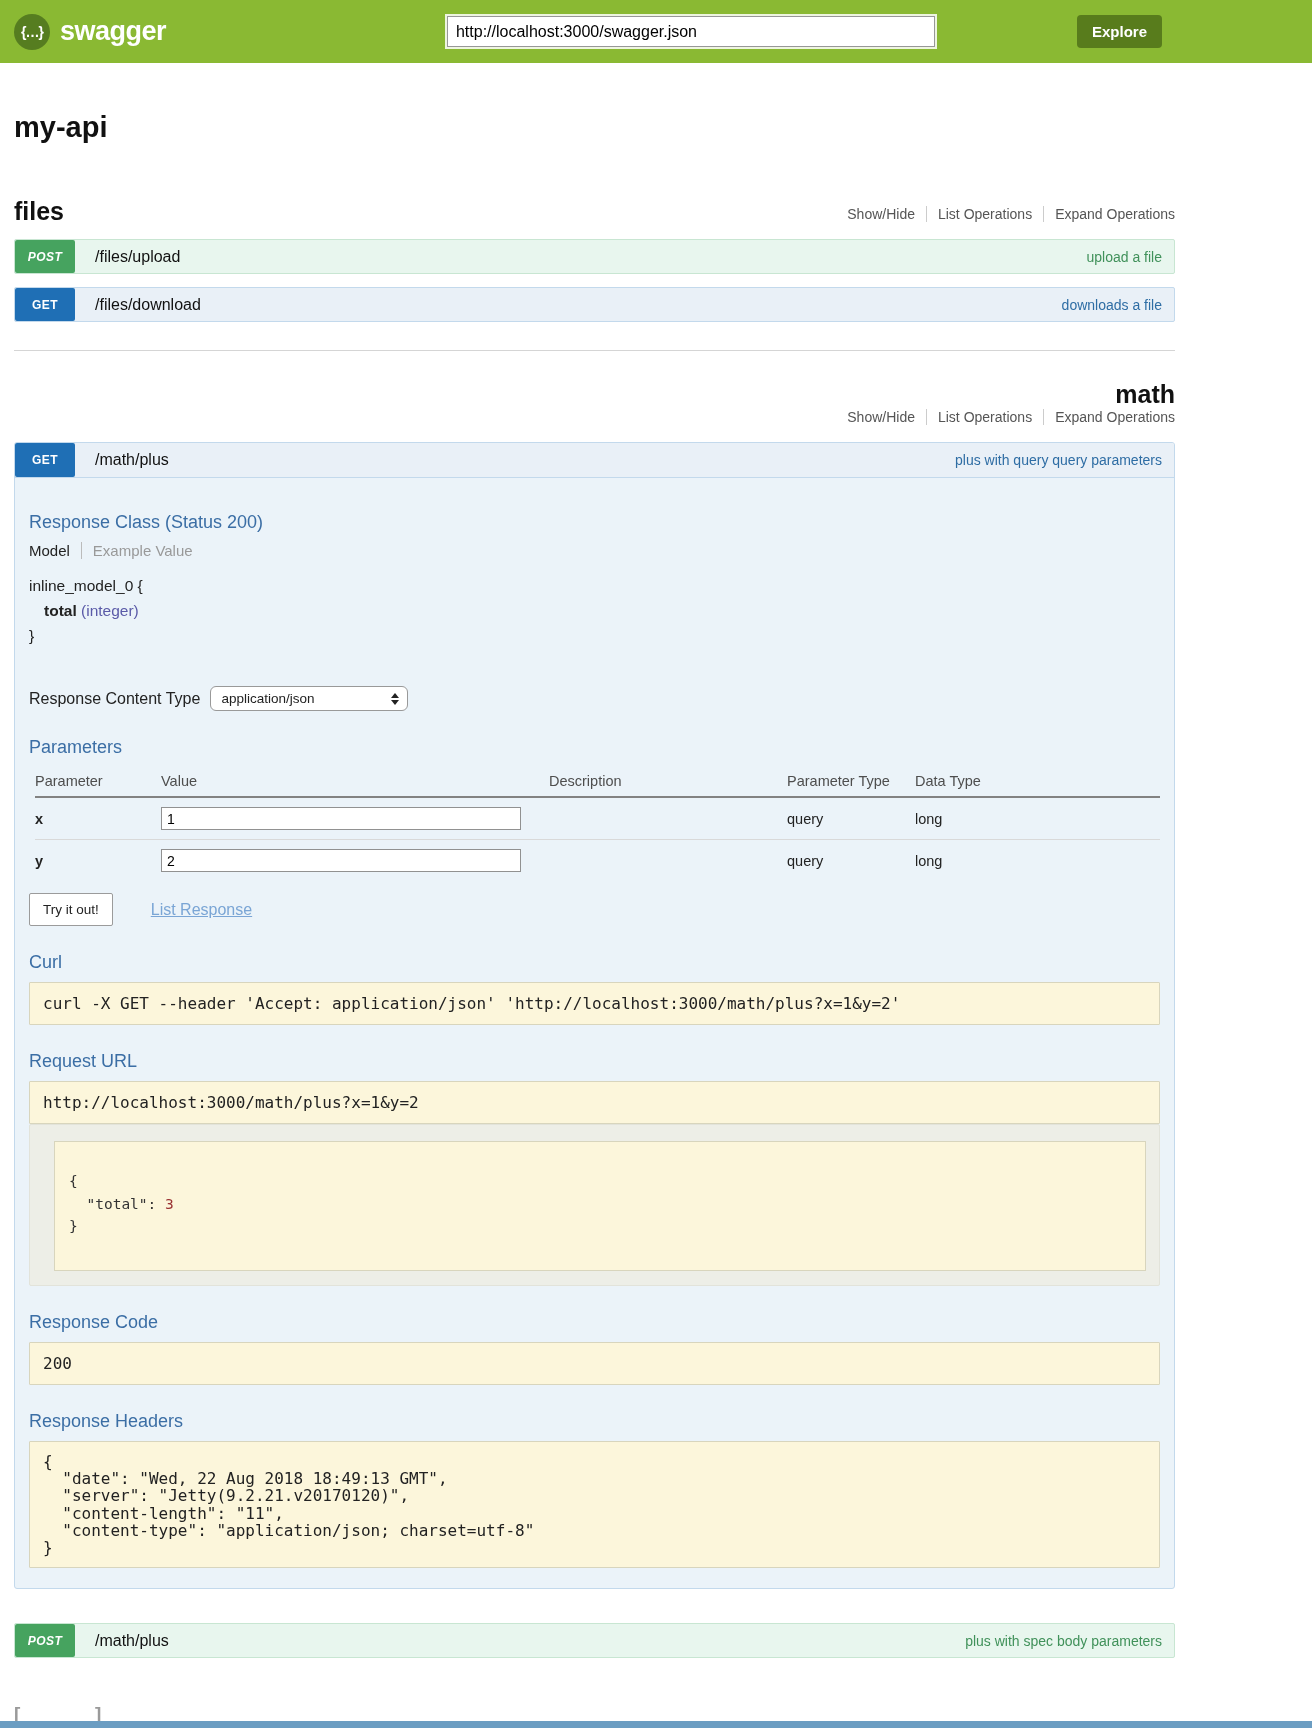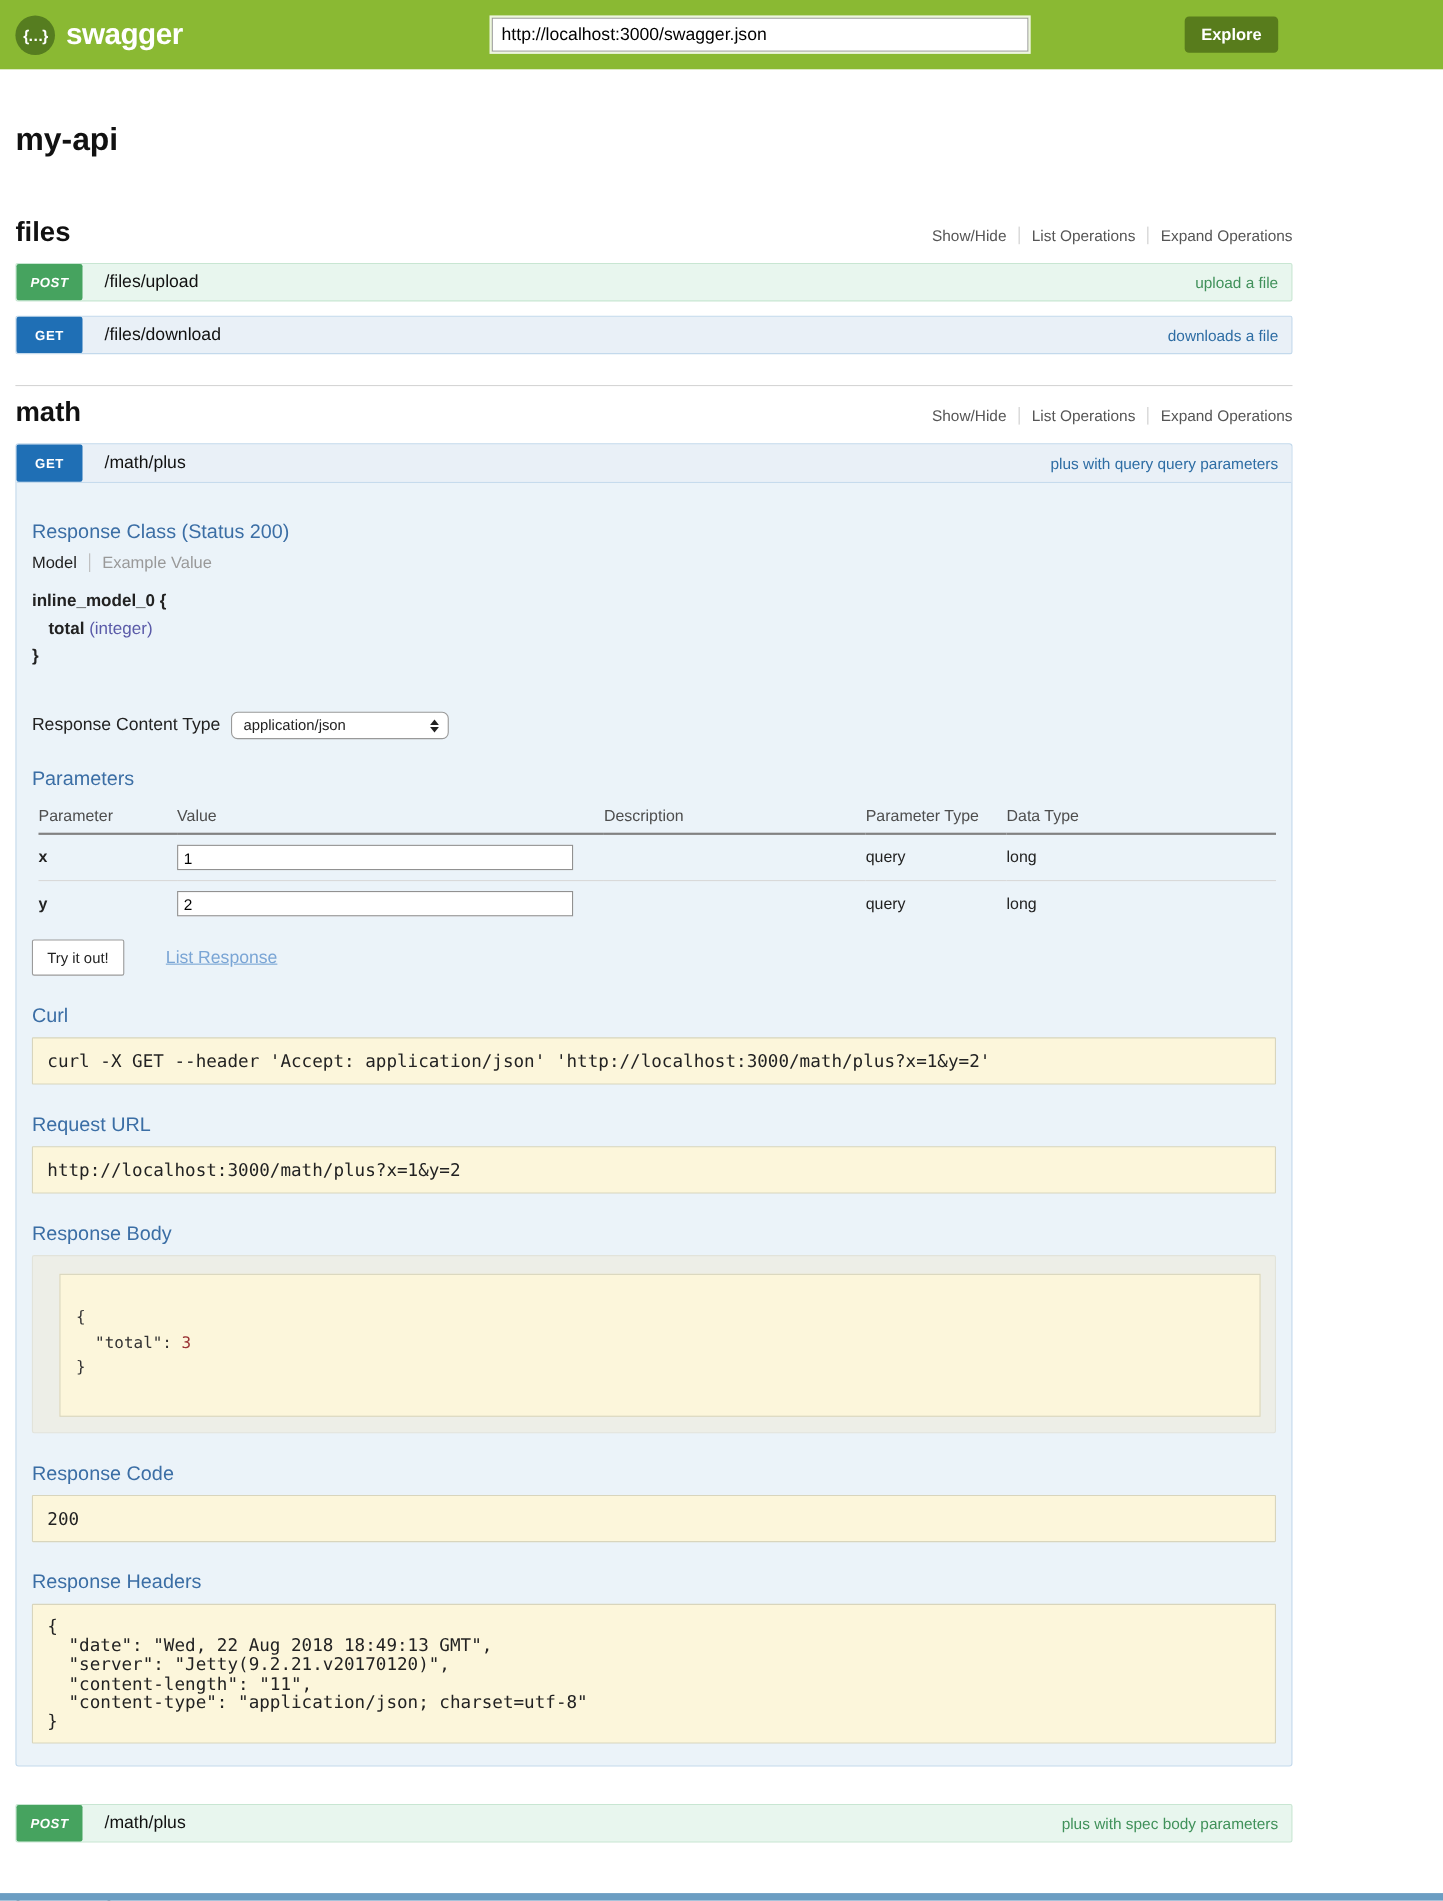--- a/index.html
+++ b/index.html
@@ -27,21 +27,21 @@
   }
   .explore-btn {
     background:var(--explore-green,#587c1c); color:#fff; border:none; border-radius:4px;
     font-size:15px; font-weight:bold; padding:8px 15px; cursor:pointer;
     font-family:"Liberation Sans",sans-serif;
   }
   
   .container { width:1161px; margin:0 14px; }
   h1.api-title { font-size:29px; margin:48px 0 0 0; color:#111; }
   .section-header { display:flex; align-items:flex-end; justify-content:space-between; margin-top:53px; }
-  .section-header.math { margin-top:10px; }
+  .section-header.math { margin-top:29px;flex-direction:column; }
   .section-header h2 { font-size:25px; margin:0; color:#111; }
   .section-controls { font-size:14px; color:#555; margin-bottom:4px; }
   .section-controls span { padding:0 11px; cursor:pointer; }
   .section-controls span + span { border-left:1px solid #ccc; }
   .section-controls span:last-child { padding-right:0; }
   
   .op-row {
     display:flex; align-items:center; height:35px; border-radius:2px;
     border:1px solid; margin-top:13px;
   }
@@ -63,21 +63,21 @@
   .panel { margin-top:13px; border:1px solid var(--get-border,#c3d9ec); border-radius:3px;
            background:var(--panel-bg,#ebf3f9); }
   .panel .op-row { margin:0; border:none; border-bottom:1px solid var(--get-border,#c3d9ec); border-radius:2px 2px 0 0; }
   .panel-content { padding:22px 14px 20px 14px; }
   .blue-heading { color:var(--heading-blue,#3b6ea5); font-size:18px; font-weight:normal; margin:26px 0 9px 0; }
   .blue-heading.first { margin-top:12px; }
   .tabs { font-size:15px; margin:2px 0 10px 0; display:flex; align-items:center; }
   .tab-model { color:#222; padding-right:11px; border-right:1px solid #bbb; cursor:pointer; }
   .tab-example { color:#999; padding-left:11px; cursor:pointer; }
   .model-block { font-size:15.5px; line-height:1.62; margin:14px 0 4px 0; }
-  .model-open, .model-close { font-weight:bold; }
+  .model-open, .model-close { font-weight:normal; }
   .model-prop { margin-left:15px; }
   .model-prop b { font-weight:bold; }
   .model-type { color:var(--type-purple,#5a5aa8); }
   .rct-row { display:flex; align-items:center; margin:38px 0 6px 0; gap:10px; }
   .rct-label { font-size:16px; color:#222; }
   .select {
     width:198px; background:#fff; border:1px solid #999; border-radius:6px;
     padding:4px 8px 4px 10px; display:flex; align-items:center; justify-content:space-between;
     font-size:13.5px; cursor:pointer;
   }
@@ -240,21 +240,20 @@
         <button class="try-btn">Try it out!</button>
         <a class="hide-response">List Response</a>
       </div>
 
       <h3 class="blue-heading">Curl</h3>
       <pre class="cream">curl -X GET --header 'Accept: application/json' 'http://localhost:3000/math/plus?x=1&amp;y=2'</pre>
 
       <h3 class="blue-heading">Request URL</h3>
       <pre class="cream">http://localhost:3000/math/plus?x=1&amp;y=2</pre>
 
-      <h3 class="blue-heading">Response Body</h3>
       <div class="rb-outer">
         <div class="rb-inner">
             <div>{</div>
             <div>&nbsp;&nbsp;<span>"total"</span><span>: </span><span class="rb-val">3</span></div>
             <div>}</div>
           </div>
       </div>
 
       <h3 class="blue-heading">Response Code</h3>
       <pre class="cream">200</pre>

